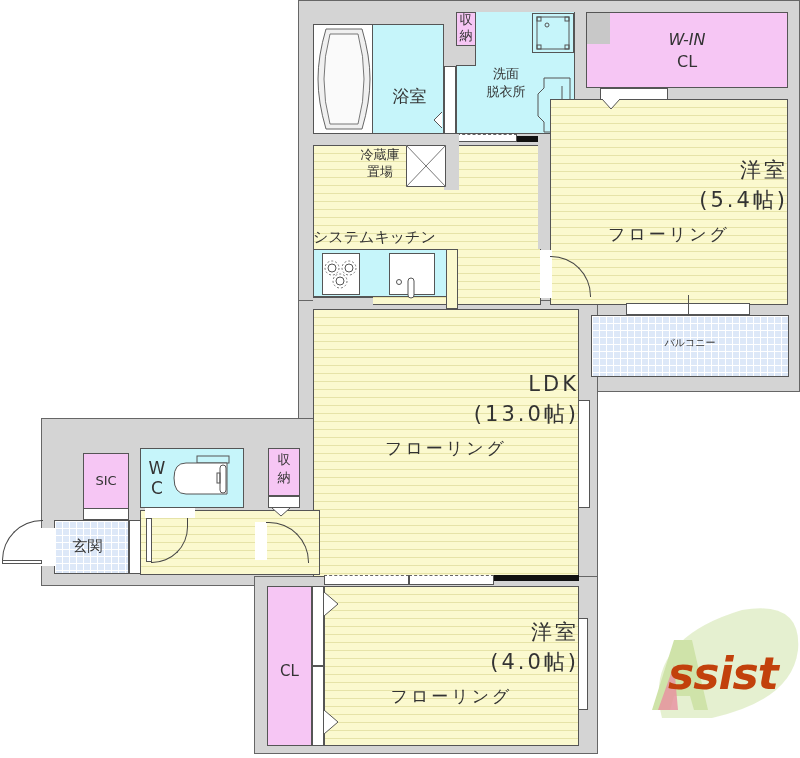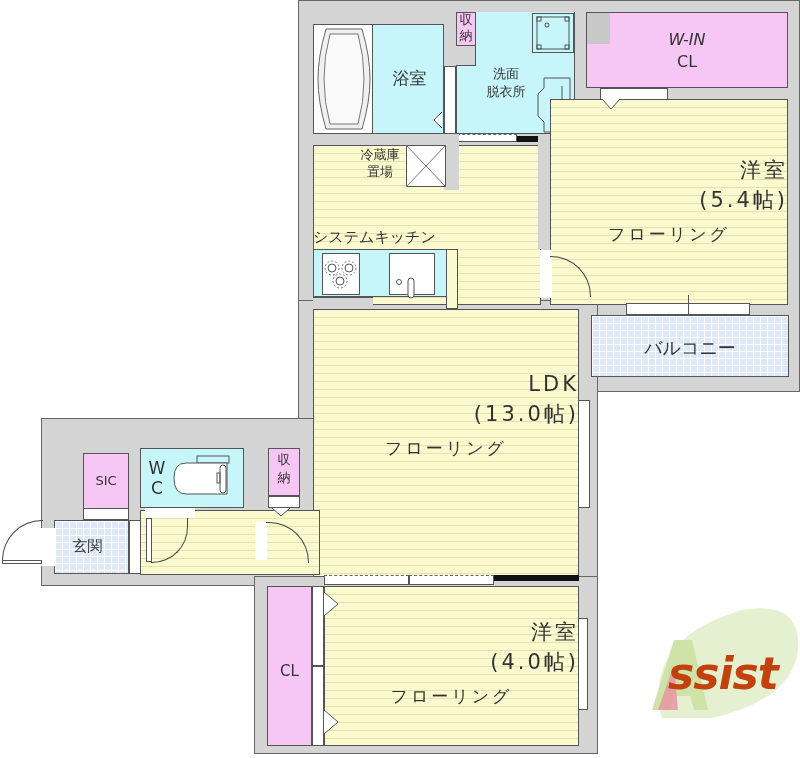--- a/index.html
+++ b/index.html
@@ -30,21 +30,21 @@
 <div class="abs wall" style="left:298px;top:300px;width:300px;height:290px;"></div>
 <div class="abs wall" style="left:41px;top:418px;width:280px;height:168px;"></div>
 <div class="abs wall" style="left:254px;top:576px;width:344px;height:178px;"></div>
 
 <div class="abs white" style="left:313px;top:24px;width:60px;height:110px;"></div>
 <svg style="left:316px;top:26px;" width="56" height="106">
   <path d="M10 3 L46 3 Q54 30 54 53 Q54 76 46 103 L10 103 Q2 76 2 53 Q2 30 10 3 Z" fill="#f0f0f0" stroke="#666"></path>
   <path d="M14 8 L42 8 Q48 30 48 53 Q48 76 42 98 L14 98 Q8 76 8 53 Q8 30 14 8 Z" fill="#fafafa" stroke="#777"></path>
 </svg>
 <div class="abs aqua" style="left:372px;top:24px;width:72px;height:110px;"></div>
-<div class="lbl mid" style="left:382px;top:68px;width:55px;letter-spacing:0;">浴室</div>
+<div class="lbl mid" style="left:382px;top:86px;width:55px;letter-spacing:0;">浴室</div>
 <svg style="left:432px;top:110px;" width="12" height="20">
     <path d="M10 2 L2 10 L10 18" fill="#fff" stroke="#555"></path>
   </svg>
 <div class="abs white" style="left:444px;top:66px;width:12px;height:68px;"></div>
 
 <div class="abs pink" style="left:456px;top:12px;width:20px;height:34px;"></div>
 <div class="lbl sm" style="left:456px;top:12px;width:20px;">収</div>
 <div class="lbl sm" style="left:456px;top:28px;width:20px;">納</div>
 
 <div class="abs aqua" style="left:456px;top:12px;width:119px;height:122px;border-top:none;"></div>
@@ -115,21 +115,21 @@
   </svg>
 <div class="lbl big" style="left:550px;top:158px;width:238px;">洋室</div>
 <div class="lbl big" style="left:550px;top:188px;width:238px;">(5.4帖)</div>
 <div class="lbl mid" style="left:550px;top:224px;width:238px;">フローリング</div>
 <div class="abs white" style="left:540px;top:250px;width:12px;height:48px;border:none;"></div>
 <div class="door-arc" style="left:550px;top:256px;width:40px;height:40px;border-radius:0 40px 0 0;border-left:none;border-bottom:none;"></div>
 <div class="abs white" style="left:626px;top:303px;width:124px;height:12px;"></div>
 <div class="abs" style="left:688px;top:295px;width:1px;height:26px;background:#555;"></div>
 
 <div class="abs tile" style="left:591px;top:315px;width:198px;height:62px;"></div>
-<div class="lbl sm" style="left:591px;top:337px;width:198px;font-size:18px;">バルコニー</div>
+<div class="lbl sm" style="left:591px;top:337px;width:198px;font-size:10px;">バルコニー</div>
 
 <div class="abs floor" style="left:313px;top:309px;width:266px;height:268px;"></div>
 <div class="abs floor" style="left:140px;top:510px;width:180px;height:65px;"></div>
 <div class="lbl big" style="left:313px;top:372px;width:266px;">LDK</div>
 <div class="lbl big" style="left:313px;top:402px;width:266px;">(13.0帖)</div>
 <div class="lbl mid" style="left:313px;top:438px;width:266px;">フローリング</div>
 <div class="abs white" style="left:578px;top:400px;width:12px;height:108px;"></div>
 <div class="abs white" style="left:324px;top:575px;width:85px;height:10px;border-top:1px dashed #666;"></div>
 <div class="abs white" style="left:409px;top:575px;width:85px;height:10px;border-top:1px dashed #666;"></div>
 <div class="abs" style="left:494px;top:575px;width:85px;height:6px;background:#111;"></div>

